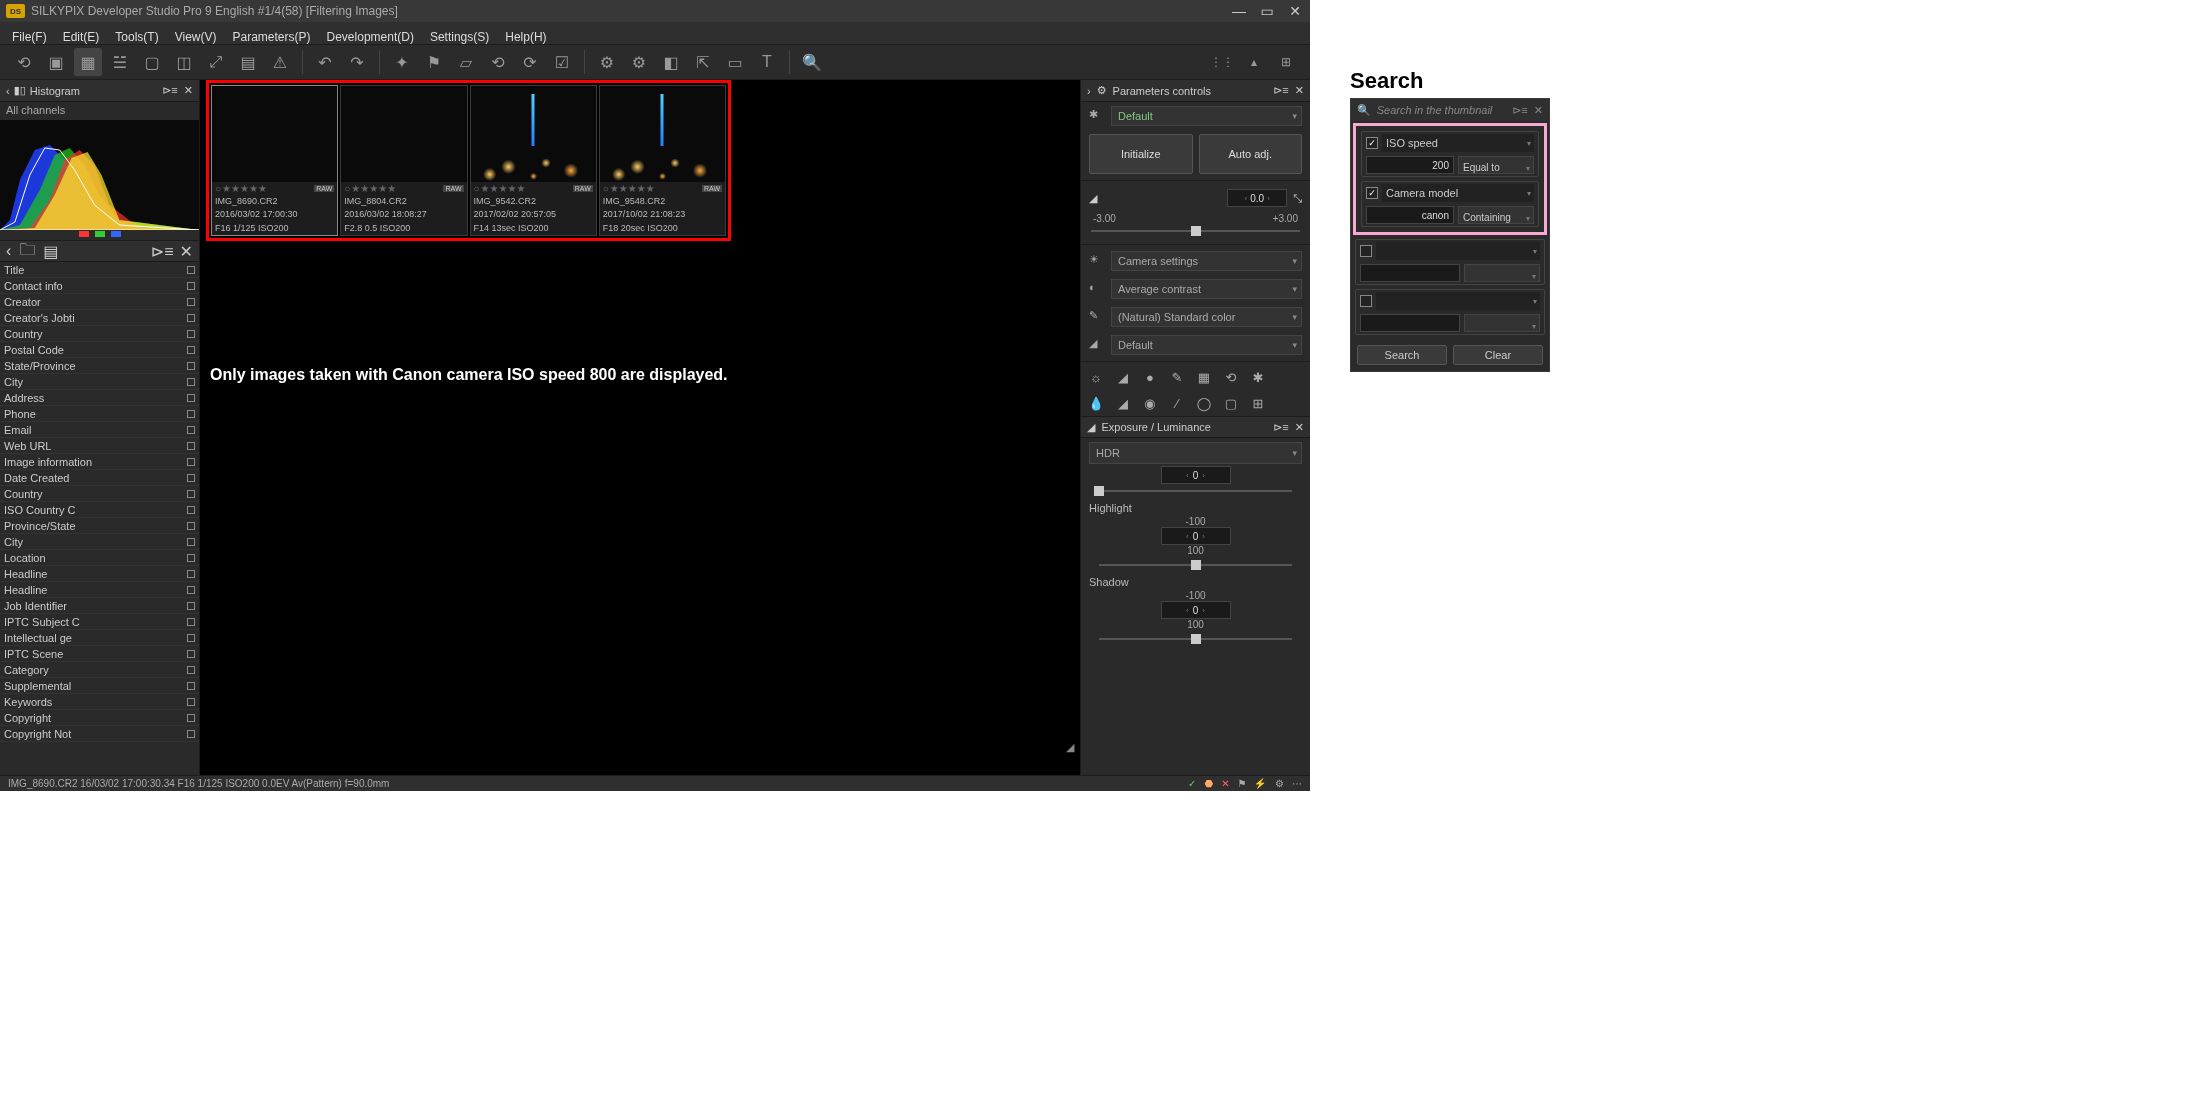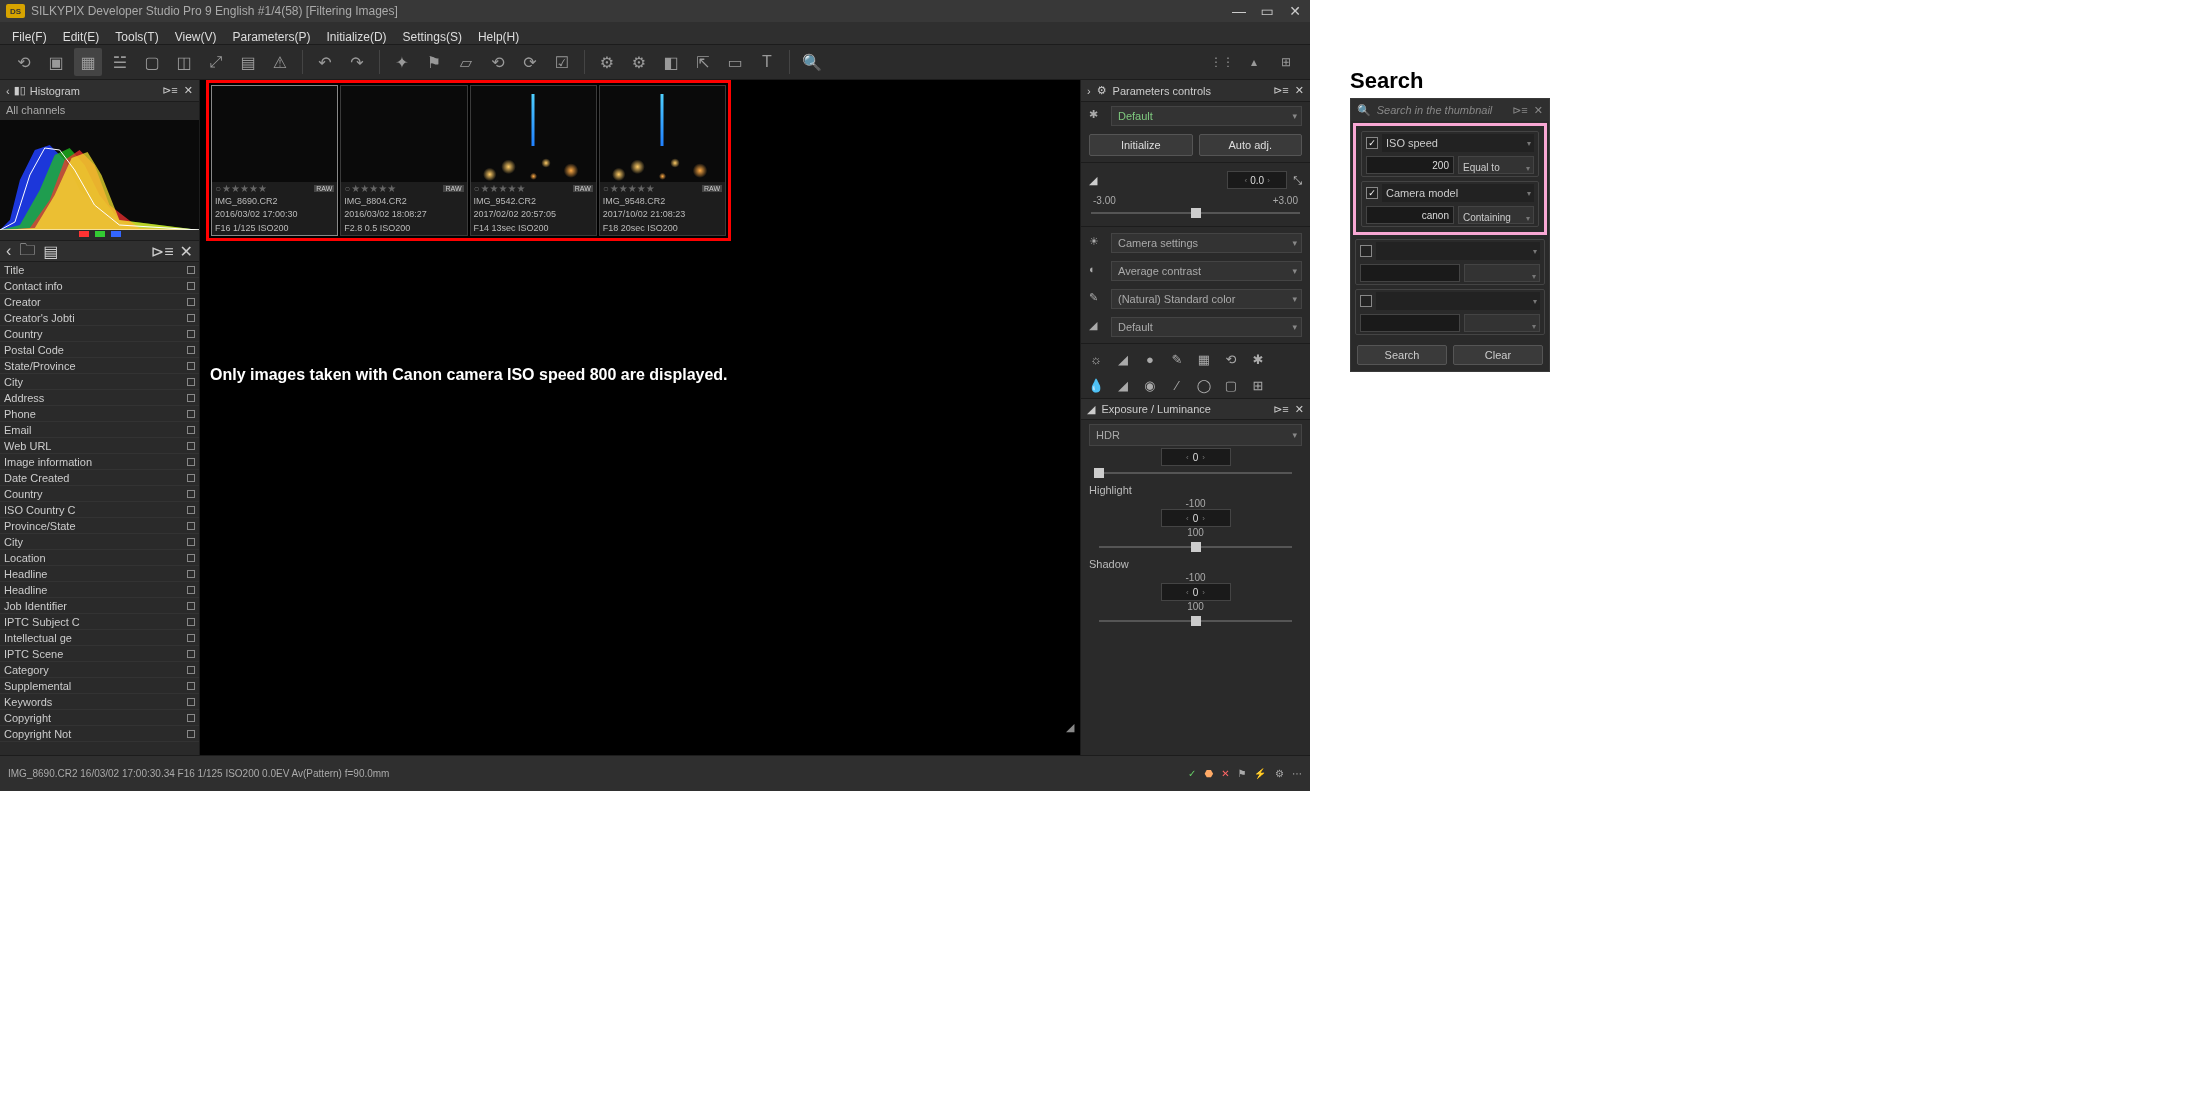--- a/index.html
+++ b/index.html
@@ -40,39 +40,39 @@
 .caption{position:absolute;left:10px;top:286px;font-weight:bold;color:#fff;font-size:16px;}
 .right-pane{width:230px;background:#2a2a2a;display:flex;flex-direction:column;border-left:1px solid #1c1c1c;font-size:11px;}
 .rp-hdr{height:22px;display:flex;align-items:center;padding:0 6px;background:#2f2f2f;border-bottom:1px solid #1c1c1c;gap:6px;}
 .rp-hdr .rt{margin-left:auto;display:flex;gap:6px;}
 .rp-row{display:flex;align-items:center;padding:4px 8px;gap:6px;}
 .gear{width:16px;height:16px;color:#aaa;}
 .dd{flex:1;height:20px;background:#333;border:1px solid #444;display:flex;align-items:center;padding:0 6px;color:#aaa;position:relative;}
 .dd .chev{position:absolute;right:4px;color:#888;font-size:9px;}
 .dd.green{color:#7fc97f;}
 .btns-row{display:flex;gap:6px;padding:4px 8px;}
-.btn{flex:1;height:22px;background:#3a3a3a;border:1px solid #555;border-radius:2px;font-size:11px;color:#ddd;display:flex;align-items:center;justify-content:center;}
+.btn{flex:1;height:40px;background:#3a3a3a;border:1px solid #555;border-radius:2px;font-size:11px;color:#ddd;display:flex;align-items:center;justify-content:center;}
 .slider-row{display:flex;align-items:center;padding:6px 8px;gap:6px;}
 .val-box{width:60px;height:18px;background:#1a1a1a;border:1px solid #444;display:flex;align-items:center;justify-content:center;font-size:10px;color:#ddd;}
 .val-box .ar{color:#777;font-size:8px;padding:0 3px;}
 .range-lbl{display:flex;justify-content:space-between;padding:0 12px;font-size:10px;color:#aaa;}
 .slider-track{height:10px;margin:2px 10px 6px;position:relative;}
 .slider-track::before{content:"";position:absolute;left:0;right:0;top:4px;height:2px;background:#555;}
 .slider-thumb{position:absolute;top:0;width:10px;height:10px;background:#ccc;transform:translateX(-50%);}
 .sep{height:1px;background:#1c1c1c;margin:2px 0;}
 .icon-row{display:flex;padding:4px 6px;gap:9px;color:#aaa;}
 .icon-row span{width:18px;height:18px;display:flex;align-items:center;justify-content:center;font-size:13px;}
 .exp-hdr{height:22px;display:flex;align-items:center;padding:0 6px;background:#2f2f2f;border-top:1px solid #1c1c1c;border-bottom:1px solid #1c1c1c;gap:6px;}
 .exp-hdr .rt{margin-left:auto;display:flex;gap:6px;}
 .exp-sec{padding:4px 8px;}
 .exp-lbl{font-size:11px;color:#bbb;}
 .spin{width:70px;height:18px;background:#1a1a1a;border:1px solid #444;margin:2px auto;display:flex;align-items:center;justify-content:center;font-size:10px;color:#ddd;}
 .spin .ar{color:#777;font-size:8px;padding:0 4px;}
 .sub-range{display:flex;justify-content:space-between;align-items:center;padding:2px 0;font-size:10px;color:#aaa;flex-direction:column;}
-.statusbar{height:36px;background:#2f2f2f;border-top:1px solid #1c1c1c;display:flex;align-items:center;padding:0 8px;font-size:10px;color:#aaa;}
+.statusbar{height:16px;background:#2f2f2f;border-top:1px solid #1c1c1c;display:flex;align-items:center;padding:0 8px;font-size:10px;color:#aaa;}
 .statusbar .rt{margin-left:auto;display:flex;gap:8px;}
 .search-title{position:absolute;left:1350px;top:68px;font-size:22px;font-weight:bold;color:#000;}
 .search-panel{position:absolute;left:1350px;top:98px;width:200px;background:#2a2a2a;color:#ccc;font-size:11px;border:1px solid #3a3a3a;}
 .sp-hdr{height:22px;display:flex;align-items:center;padding:0 6px;background:#2f2f2f;color:#888;gap:6px;}
 .sp-hdr .rt{margin-left:auto;display:flex;gap:6px;}
 .sp-group{border:1px solid #444;margin:4px;border-radius:2px;}
 .red-box{border:3px solid #f9a8d4;margin:2px;padding:1px;}
 .sp-row{display:flex;align-items:center;height:22px;padding:0 4px;gap:4px;}
 .cb{width:12px;height:12px;border:1px solid #888;background:#222;display:flex;align-items:center;justify-content:center;font-size:9px;color:#fff;}
 .cb.on::after{content:"✓";}
@@ -103,21 +103,21 @@
     <span class="win-btn">▭</span>
     <span class="win-btn">✕</span>
   </div>
 
   <div class="menubar">
     <span>File(F)</span>
     <span>Edit(E)</span>
     <span>Tools(T)</span>
     <span>View(V)</span>
     <span>Parameters(P)</span>
-    <span>Initialize(D)</span>
+    <span>Development(D)</span>
     <span>Settings(S)</span>
     <span>Help(H)</span>
   </div>
 
   <div class="toolbar">
     <span class="tb-btn">⟲</span>
     <span class="tb-btn">▣</span>
     <span class="tb-btn active">▦</span>
     <span class="tb-btn">☱</span>
     <span class="tb-btn">▢</span>

